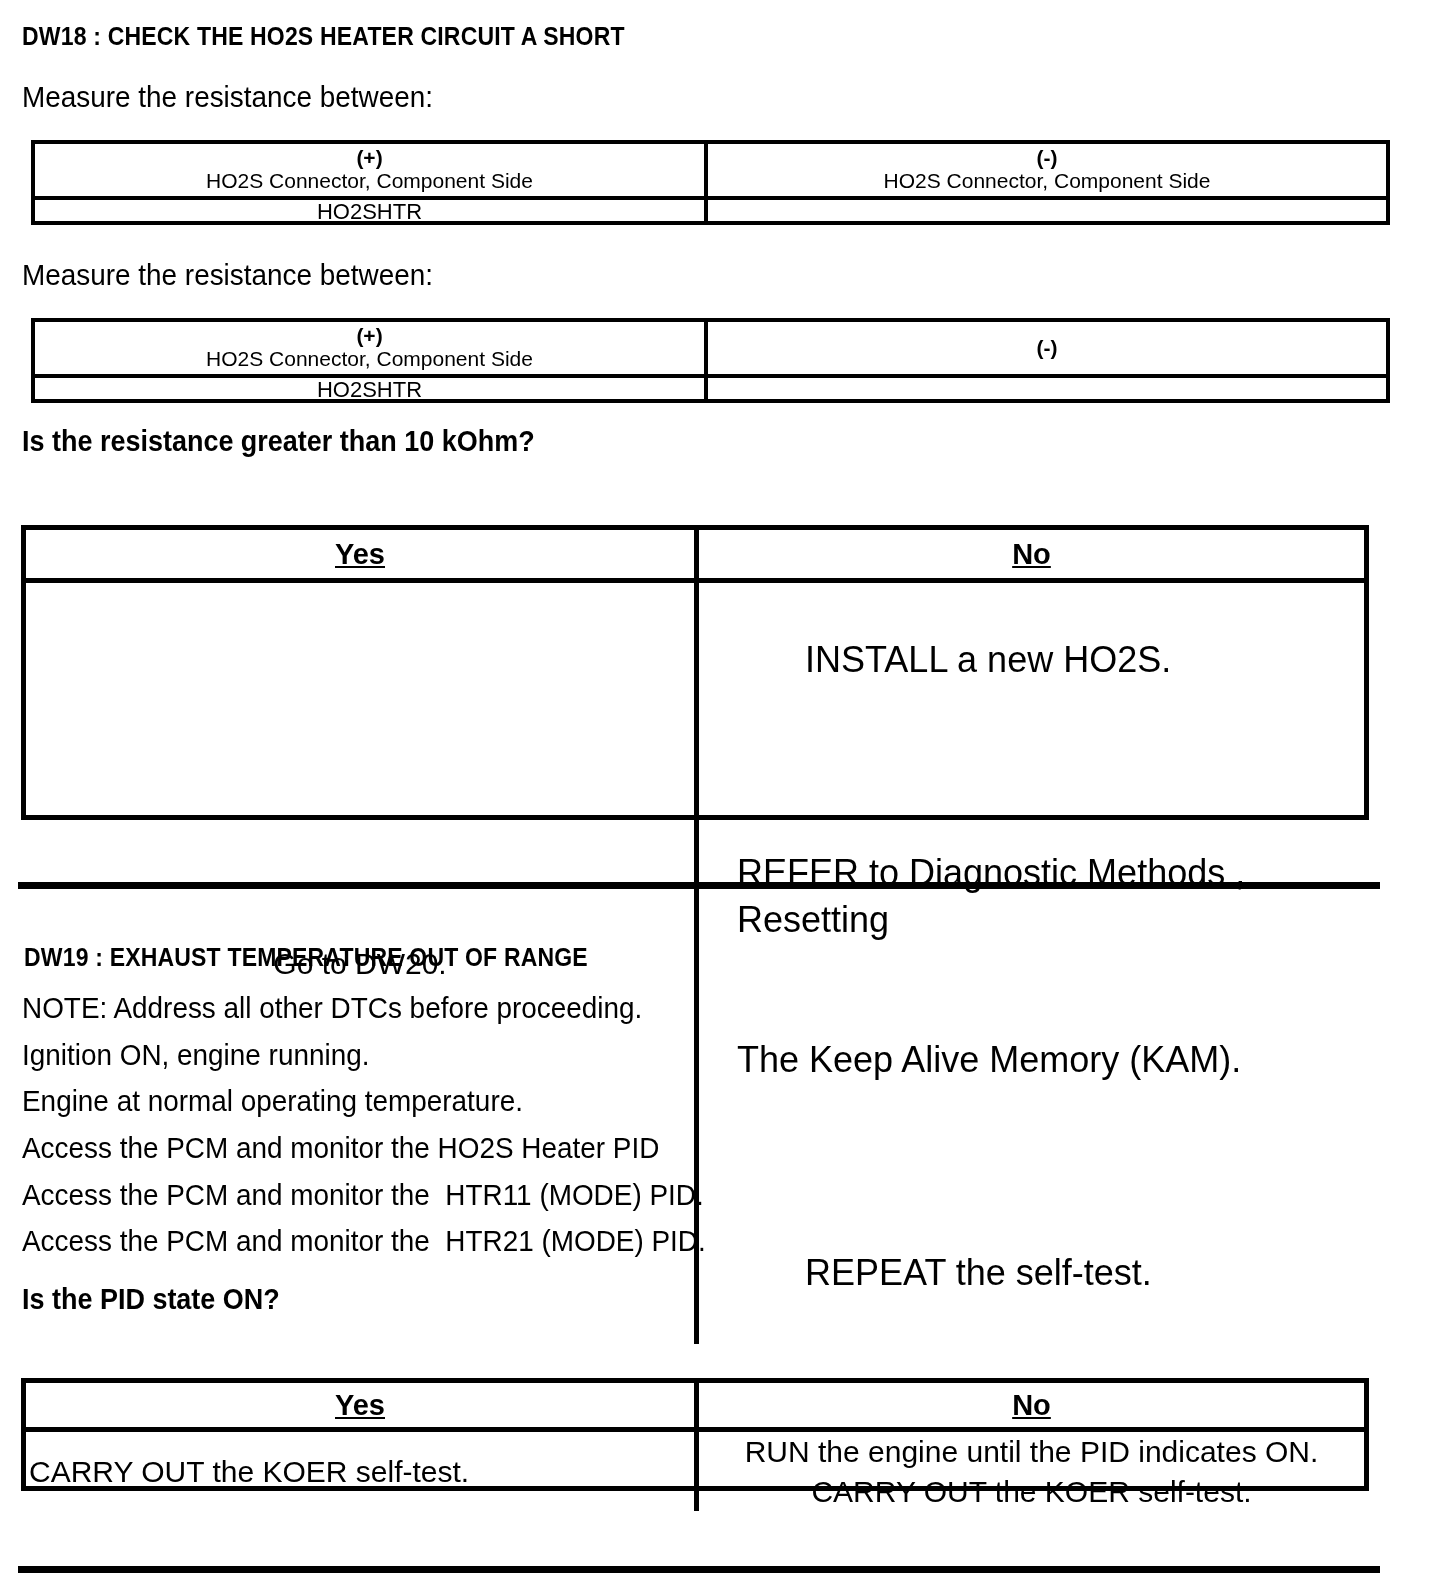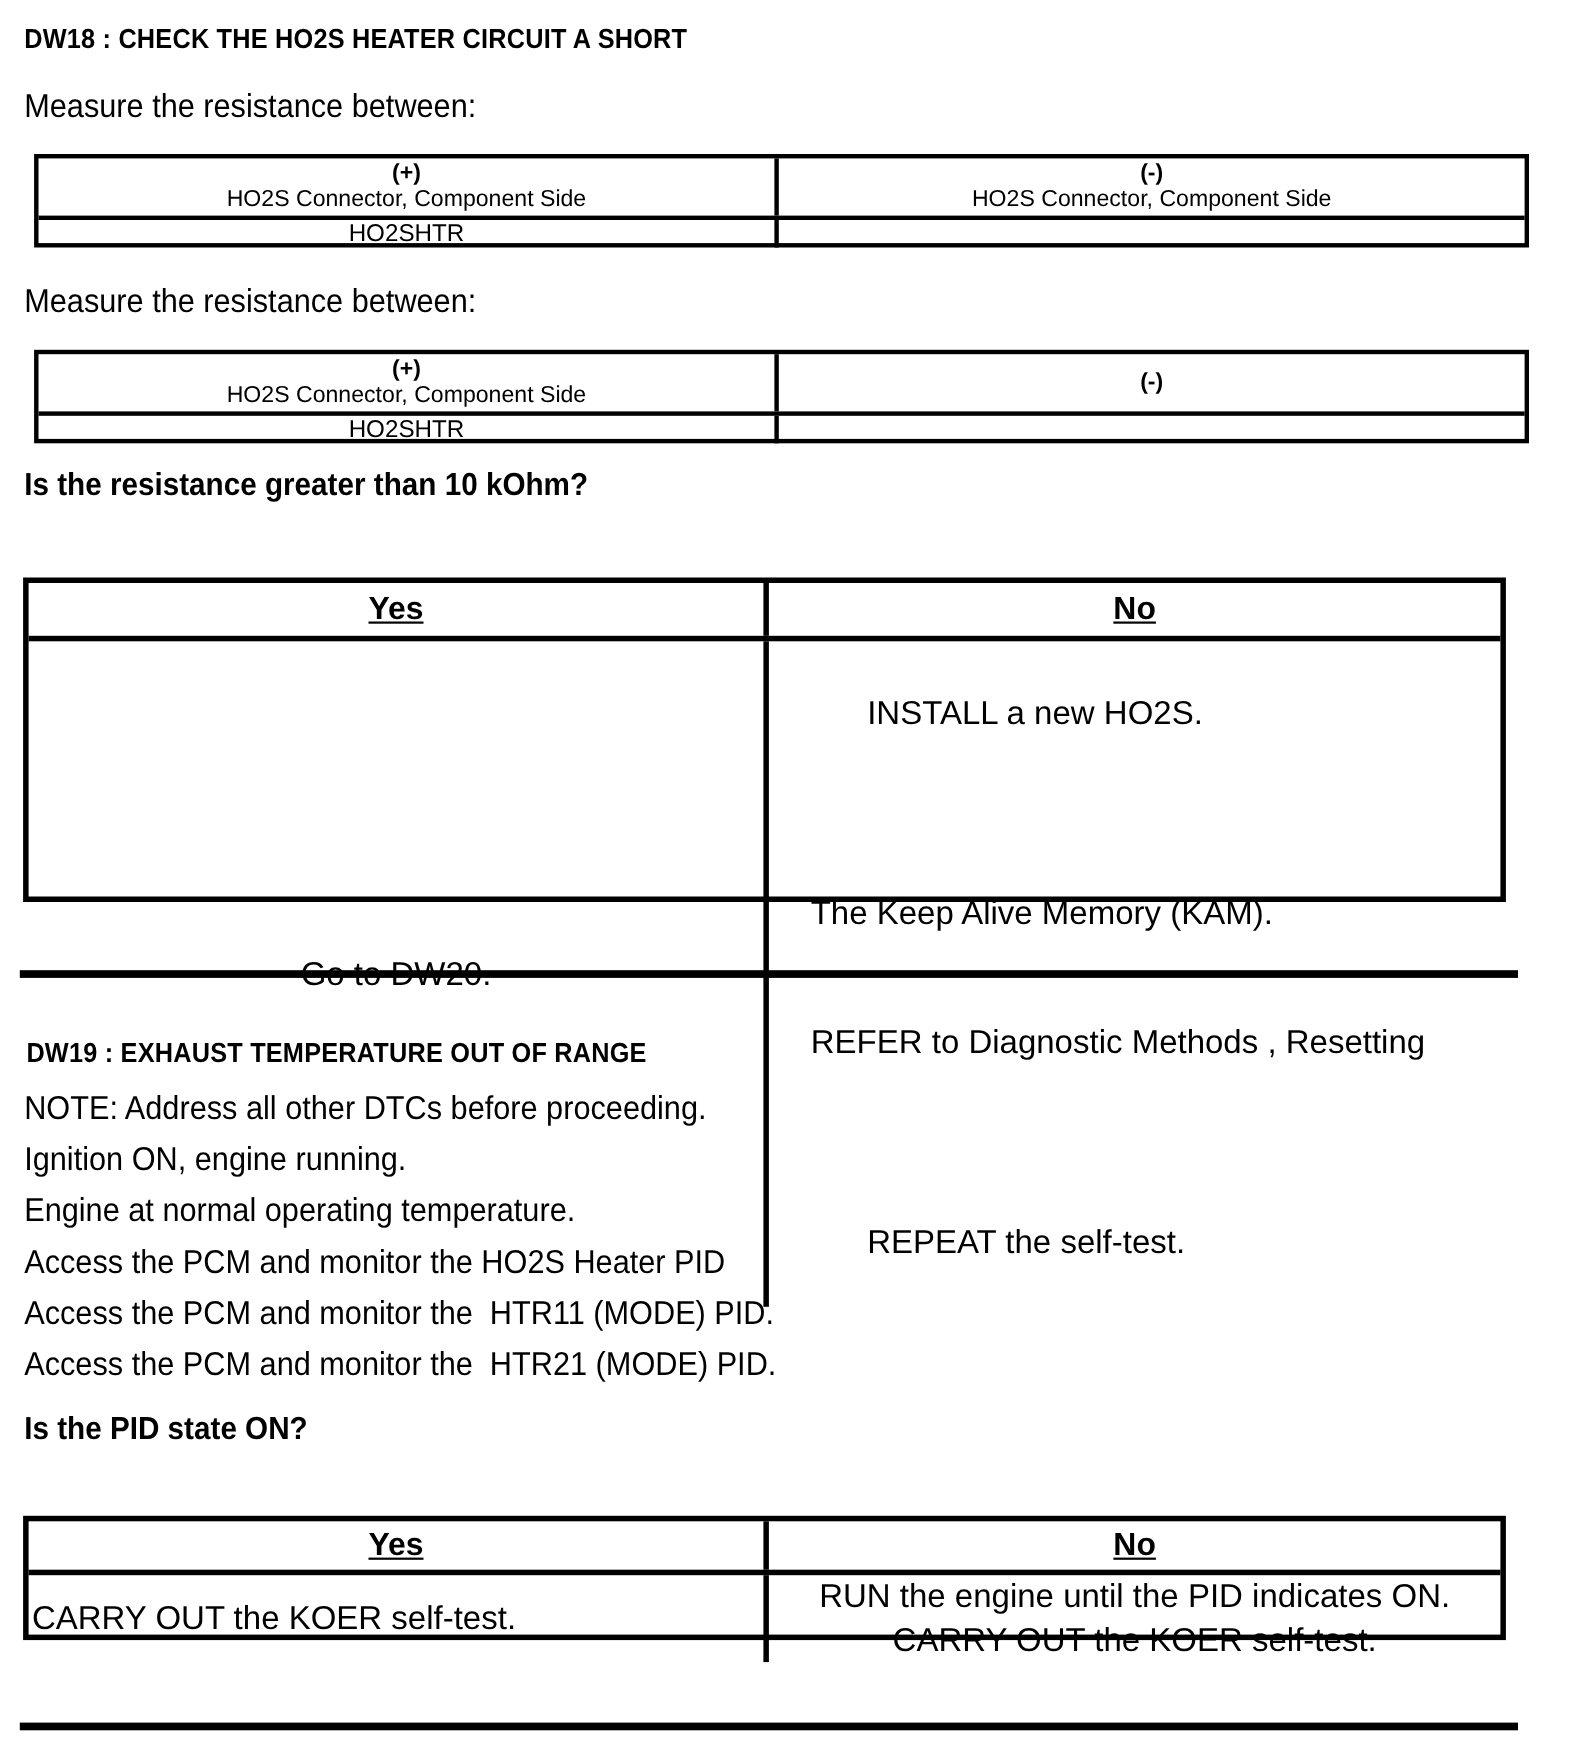--- a/index.html
+++ b/index.html
@@ -153,21 +153,21 @@
   .yn-cell.left-mid {
     display: flex;
     align-items: center;
     justify-content: flex-start;
     text-align: left;
     padding-left: 3px;
   }
   .no-block {
     padding: 7px 0 0 6px;
     white-space: pre-wrap;
-    font-size: 30px;
+    font-size: 36px;
     line-height: 1.3;
   }
   .no-block .indent {
     padding-left: 32px;
     display: block;
   }
   .no-block .gap {
     display: block;
     height: 26px;
   }
@@ -232,22 +232,22 @@
     <div class="yn-head">
       <div class="yn-head-cell yn-col-left" style="width:673px; height:48px;">Yes</div>
       <div class="yn-head-cell" style="width:665px; height:48px;">No</div>
     </div>
     <div class="yn-body">
       <div class="yn-cell center-mid yn-col-left" style="width:673px;">Go to DW20.</div>
       <div class="yn-cell" style="width:665px;">
         <div class="no-block">
           <span>INSTALL a new HO2S.</span>
           <span class="gap"></span>
+          <span class="indent">REFER to Diagnostic Methods , Resetting</span>
           <span class="indent">The Keep Alive Memory (KAM).</span>
-          <span class="indent">REFER to Diagnostic Methods , Resetting</span>
           <span class="gap"></span>
           <span>REPEAT the self-test.</span>
         </div>
       </div>
     </div>
   </div>
 
   <div class="rule" style="left:18px; top:882px; width:1362px;"></div>
 
   <div class="section-title" style="left:24px; top:943px;">DW19 : EXHAUST TEMPERATURE OUT OF RANGE</div>

